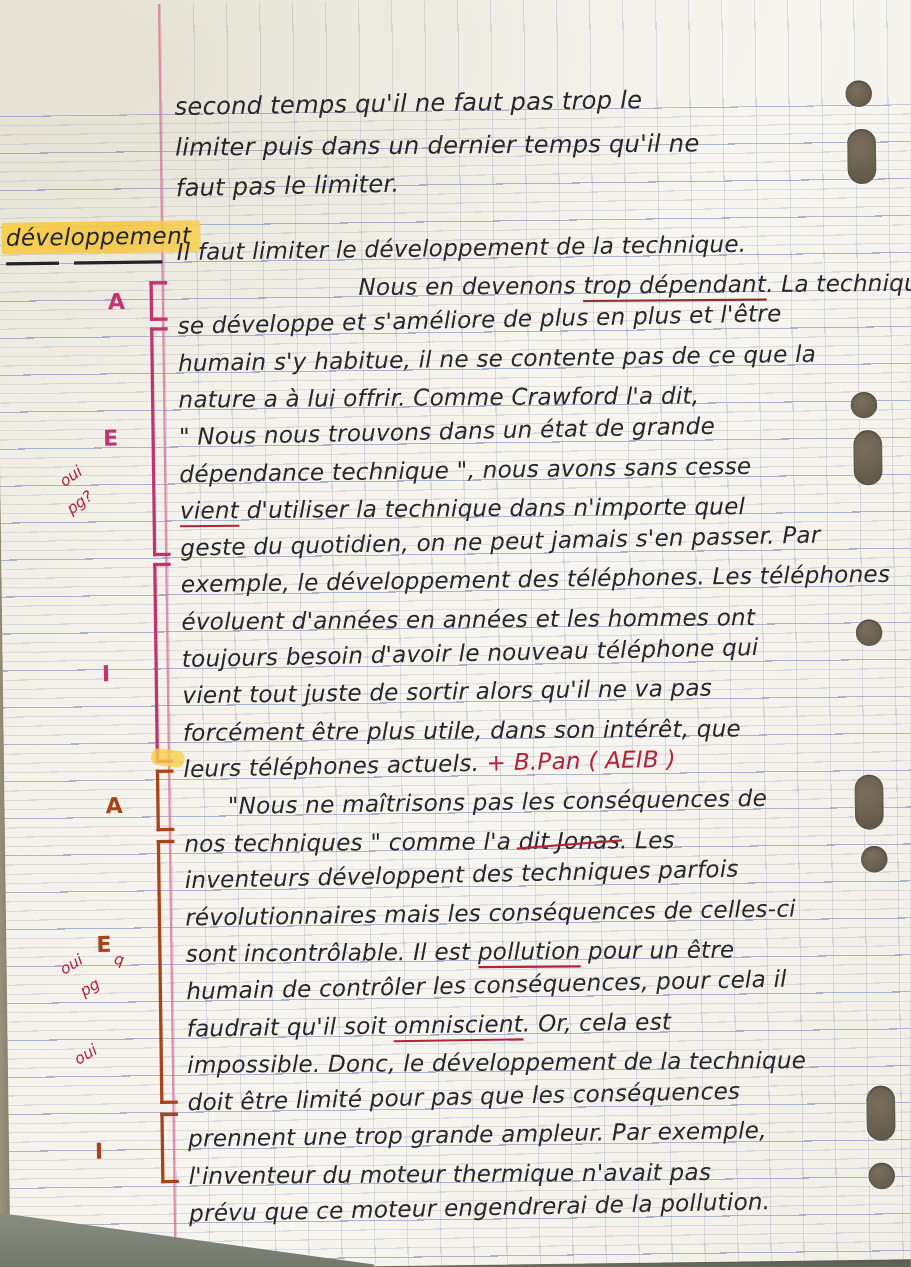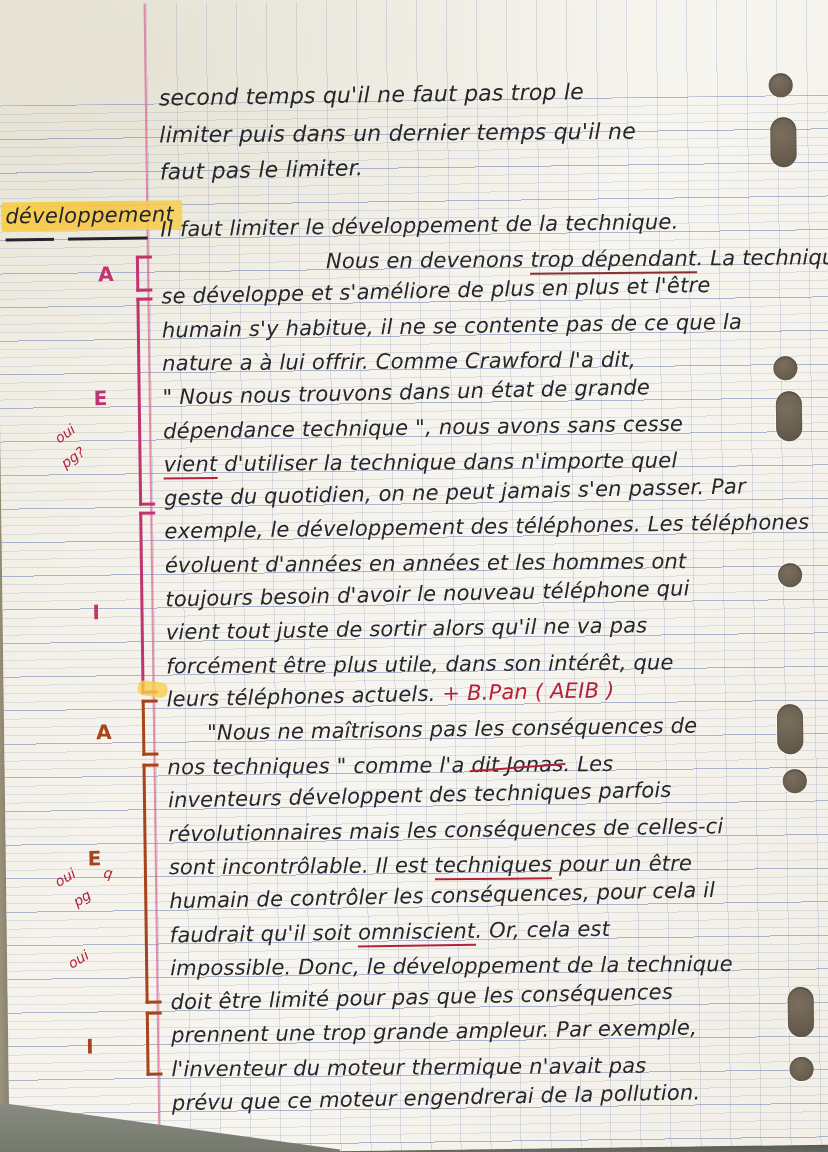--- a/index.html
+++ b/index.html
@@ -111,21 +111,21 @@
         <div class="hand-line" style="top: 516.4px;"><span>exemple, le développement des téléphones. Les téléphones</span></div>
         <div class="hand-line" style="top: 550px;"><span>évoluent d'années en années et les hommes ont</span></div>
         <div class="hand-line" style="top: 583.6px;"><span>toujours besoin d'avoir le nouveau téléphone qui</span></div>
         <div class="hand-line" style="top: 617.2px;"><span>vient tout juste de sortir alors qu'il ne va pas</span></div>
         <div class="hand-line" style="top: 650.8px;"><span>forcément être plus utile, dans son intérêt, que</span></div>
         <div class="hand-line" style="top: 684.4px;"><span>leurs téléphones actuels. </span><span class="seg-red">+ B.Pan  ( AEIB )</span></div>
         <div class="hand-line" style="top: 718px; margin-left: 40px;"><span>"Nous ne maîtrisons pas les conséquences de</span></div>
         <div class="hand-line" style="top: 751.6px;"><span>nos techniques " comme l'a </span><span class="seg-strike">dit Jonas</span><span>. Les</span></div>
         <div class="hand-line" style="top: 785.2px;"><span>inventeurs développent des techniques parfois</span></div>
         <div class="hand-line" style="top: 818.8px;"><span>révolutionnaires mais les conséquences de celles-ci</span></div>
-        <div class="hand-line" style="top: 852.4px;"><span>sont incontrôlable. Il est </span><span class="seg-u-red">techniques</span><span> pour un être</span></div>
+        <div class="hand-line" style="top: 852.4px;"><span>sont incontrôlable. Il est </span><span class="seg-u-red">pollution</span><span> pour un être</span></div>
         <div class="hand-line" style="top: 886px;"><span>humain de contrôler les conséquences, pour cela il</span></div>
         <div class="hand-line" style="top: 919.6px;"><span>faudrait qu'il soit </span><span class="seg-u-red">omniscient</span><span>. Or, cela est</span></div>
         <div class="hand-line" style="top: 953.2px;"><span>impossible. Donc, le développement de la technique</span></div>
         <div class="hand-line" style="top: 986.8px;"><span>doit être limité pour pas que les conséquences</span></div>
         <div class="hand-line" style="top: 1020.4px;"><span>prennent une trop grande ampleur. Par exemple,</span></div>
         <div class="hand-line" style="top: 1054px;"><span>l'inventeur du moteur thermique n'avait pas</span></div>
         <div class="hand-line" style="top: 1087.6px;"><span>prévu que ce moteur engendrerai de la pollution.</span></div>
       </div>
 
     <div id="margin-marks">

